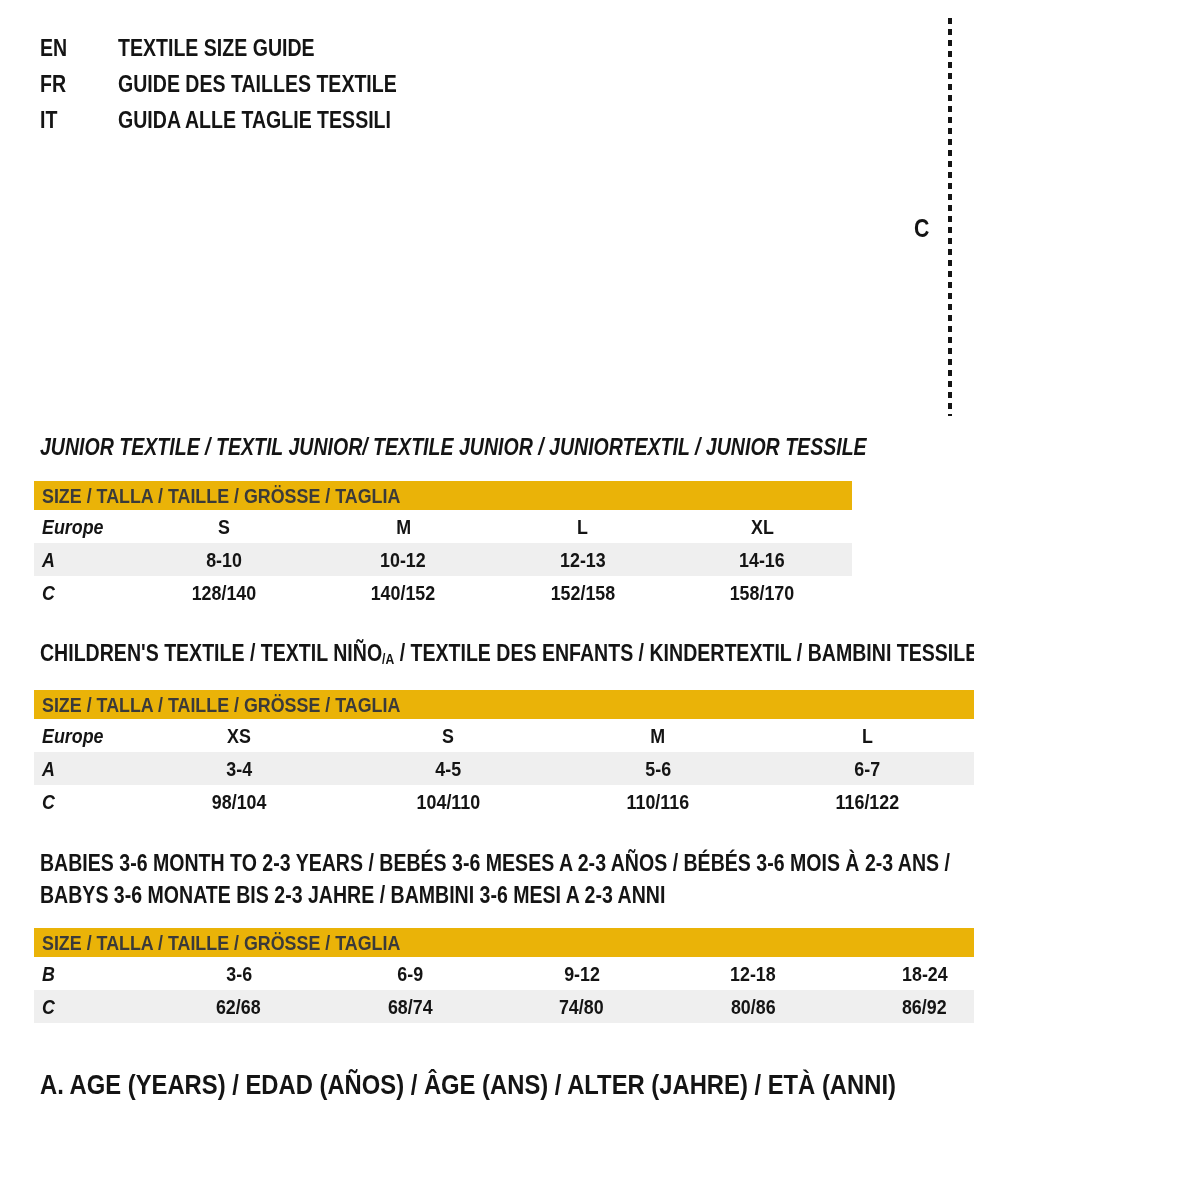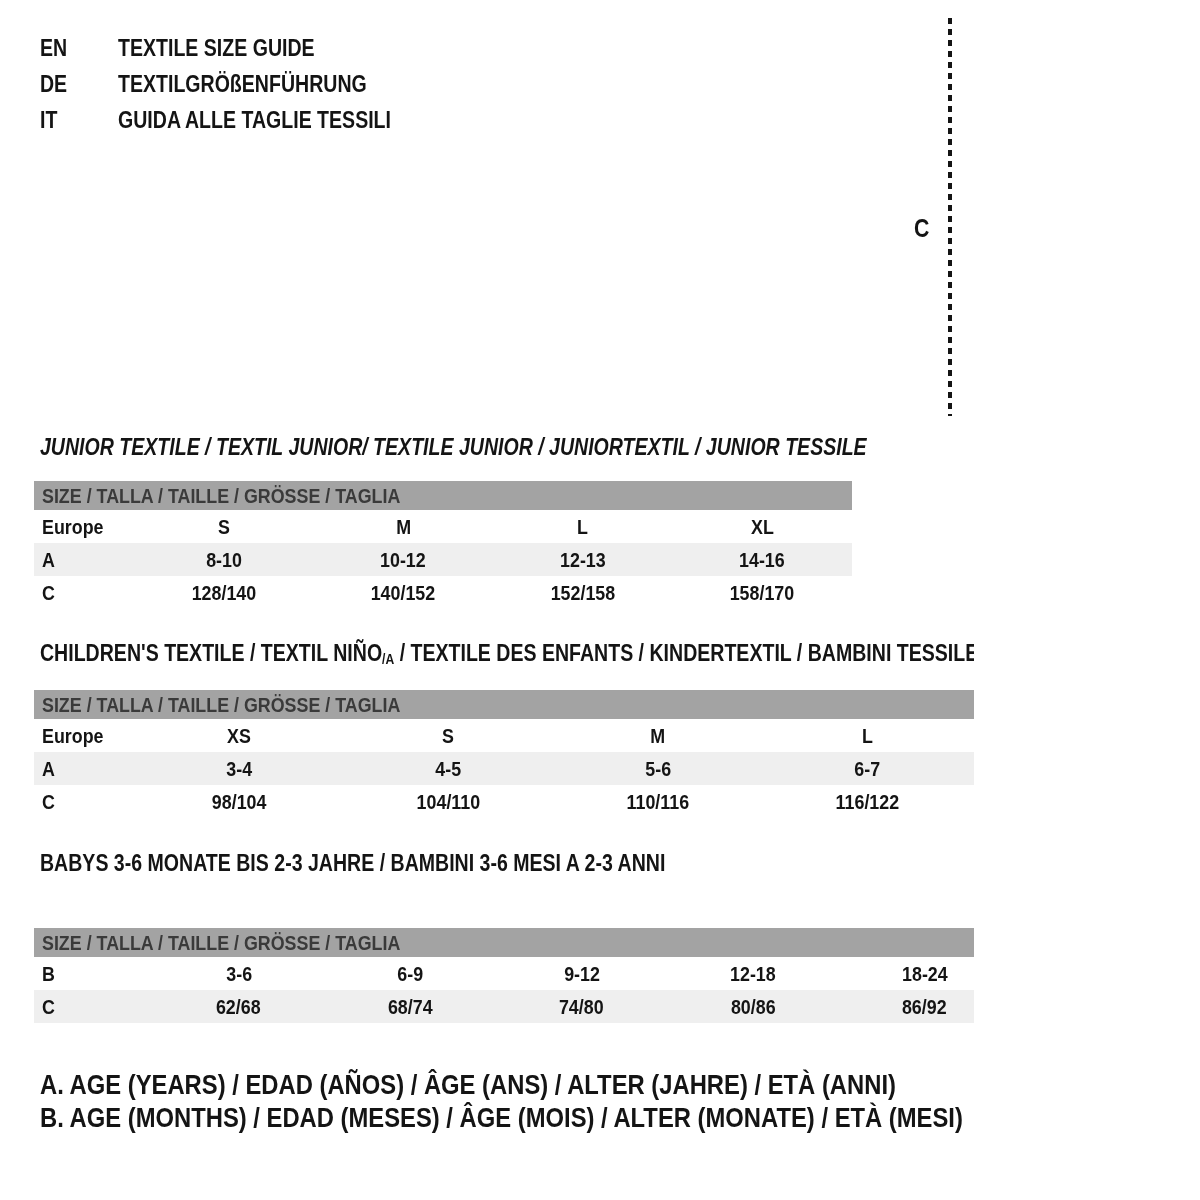--- a/index.html
+++ b/index.html
@@ -30,40 +30,40 @@
   #children-title { top:640px; }
   #babies-title { top:847px; line-height:32px; }
   .subA { font-size:0.62em; vertical-align:-0.18em; }
 
   
   .size-table { position:absolute; border-collapse:collapse; table-layout:fixed; font-size:21px; }
   #junior-table   { left:34px; top:481px; width:818px; }
   #children-table { left:34px; top:690px; width:1148px; }
   #babies-table   { left:34px; top:928px; width:1148px; }
   .size-table td { padding:0; vertical-align:middle; text-align:center; height:33px; }
-  .size-table tr.hdr td { background:#a3a3a3; height:29px; text-align:left; padding-left:8px; color:#3a3a3a; font-size:21px; }
-  .size-table td.lbl { text-align:left; padding-left:8px; }
+  .size-table tr.hdr td { background:#eab308; height:29px; text-align:left; padding-left:8px; color:#3a3a3a; font-size:21px; }
+  .size-table td.lbl { text-align:left; padding-left:8px;font-style:italic; }
   .size-table tr.alt td { background:#efefef; }
 
   
   .legend { position:absolute; left:40px; top:1068px; font-size:28px; line-height:33px; }
 </style>
 </head>
 <body>
 
 <div class="canvas">
 
   <div class="lang">
     <div class="lang-row">
       <span class="lang-code cnd">EN</span>
       <span class="cnd">TEXTILE SIZE GUIDE</span>
     </div>
     <div class="lang-row">
-      <span class="lang-code cnd">DE</span>
-      <span class="cnd">TEXTILGRÖßENFÜHRUNG</span>
+      <span class="lang-code cnd">FR</span>
+      <span class="cnd">GUIDE DES TAILLES TEXTILE</span>
     </div>
     <div class="lang-row">
       <span class="lang-code cnd">IT</span>
       <span class="cnd">GUIDA ALLE TAGLIE TESSILI</span>
     </div>
   </div>
 
   <div class="measure-line"></div>
   <div class="measure-label"><span class="cnd">C</span></div>
   <div class="baby-wrap">
@@ -162,20 +162,21 @@
       <td><span class="cndc">98/104</span></td>
       <td><span class="cndc">104/110</span></td>
       <td><span class="cndc">110/116</span></td>
       <td><span class="cndc">116/122</span></td>
       <td><span class="cndc">122/128</span></td>
     </tr>
   </tbody>
     </table>
 
   <div class="sec-title" id="babies-title">
+    <div><span class="cnd">BABIES 3-6 MONTH TO 2-3 YEARS / BEBÉS 3-6 MESES A 2-3 AÑOS / BÉBÉS 3-6 MOIS À 2-3 ANS /</span></div>
     <div><span class="cnd">BABYS 3-6 MONATE BIS 2-3 JAHRE / BAMBINI 3-6 MESI A 2-3 ANNI</span></div>
   </div>
   <table class="size-table" id="babies-table">
     <colgroup>
         <col style="width:119px">
         <col>
         <col>
         <col>
         <col>
         <col>
@@ -201,16 +202,15 @@
       <td><span class="cndc">74/80</span></td>
       <td><span class="cndc">80/86</span></td>
       <td><span class="cndc">86/92</span></td>
       <td><span class="cndc">92/98</span></td>
     </tr>
   </tbody>
     </table>
 
   <div class="legend">
     <div><span class="cnd">A. AGE (YEARS) / EDAD (AÑOS) / ÂGE (ANS) / ALTER (JAHRE) / ETÀ (ANNI)</span></div>
-    <div><span class="cnd">B. AGE (MONTHS) / EDAD (MESES) / ÂGE (MOIS) / ALTER (MONATE) / ETÀ (MESI)</span></div>
   </div>
 
 </div>
 
 </body></html>

